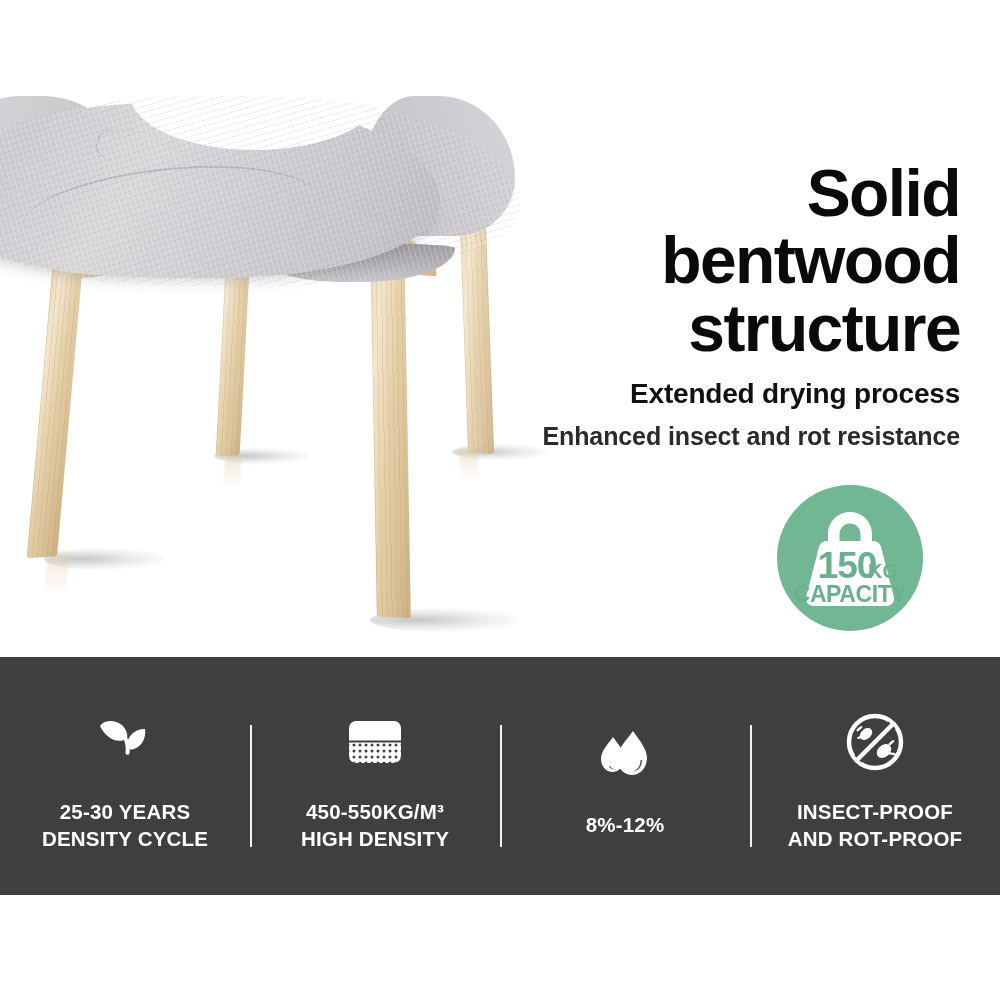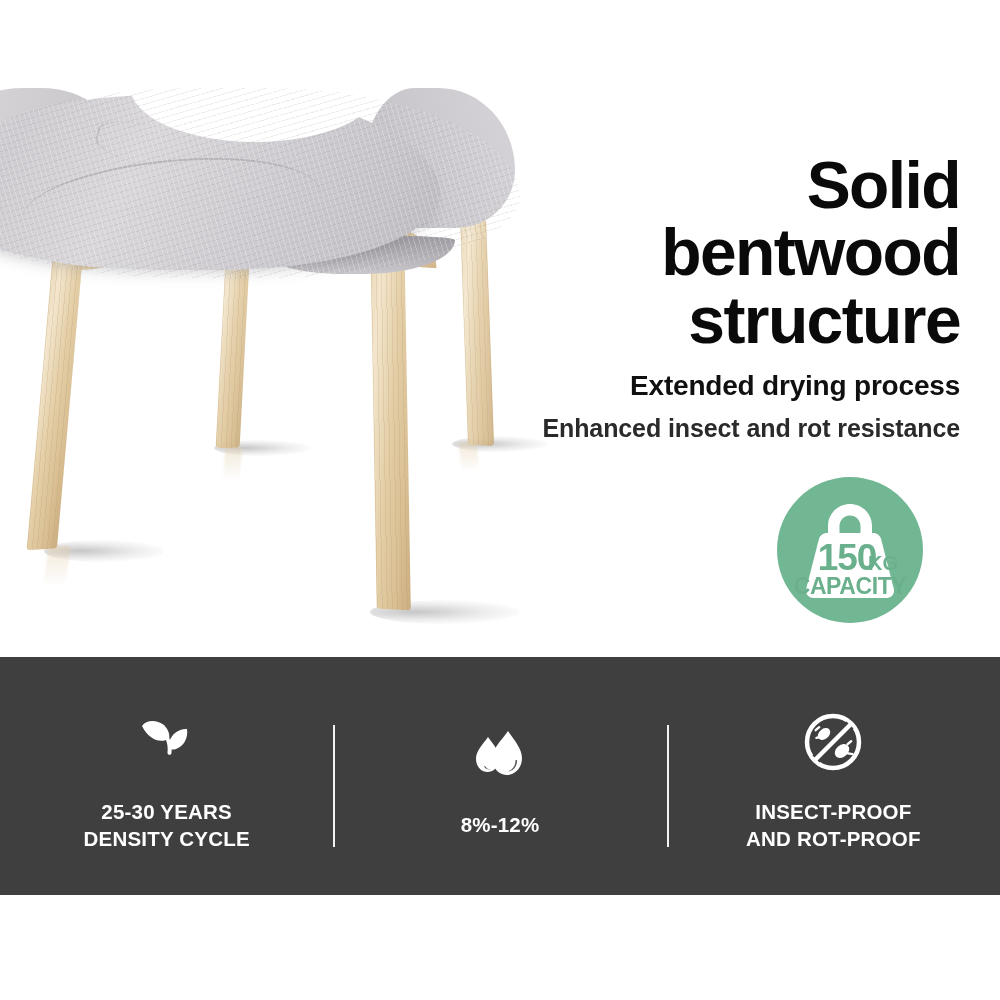--- a/index.html
+++ b/index.html
@@ -18,21 +18,21 @@
   #banner {
     position: relative;
     width: 1000px;
     height: 1000px;
     background: #ffffff;
   }
 
   
   #photo-area {
     position: absolute;
-    left: 0; top: 0;
+    left: 0; top: 8px;
     width: 1000px;
     height: 657px;
     background: #ffffff;
     overflow: hidden;
   }
   #chair-photo {
     position: absolute;
     left: 0; top: 0;
     width: 560px;
     height: 657px;
@@ -375,20 +375,41 @@
       <svg class="feature-icon" viewBox="0 0 72 72">
         <path d="M33 19c-8-6-18-5-22 1 6 12 16 17 24 14 1.5 4 2 8 1.5 12.5-.3 2.8 3.6 3.3 4 .5.7-5.2-.2-10.3-2.2-15C39 28 36.5 22.5 33 19z" fill="#ffffff"></path>
         <path d="M38 37c2-9 10-14.5 18-14 1.5 9-3.5 17.5-11 20-3 1-5.5.6-7-1-.6-1.7-.6-3.4 0-5z" fill="#ffffff"></path>
       </svg>
       <div class="feature-label">
         <span>25-30 YEARS</span><br>
         <span>DENSITY CYCLE</span>
       </div>
     </div>
 
+    <div class="feature-cell">
+      <svg class="feature-icon" viewBox="0 0 72 72">
+        <defs>
+          <pattern id="dots" x="0" y="0" width="6" height="6" patternUnits="userSpaceOnUse">
+            <circle cx="3" cy="3" r="1.5" fill="#3f3f3f"></circle>
+          </pattern>
+          <clipPath id="blockclip">
+            <rect x="10" y="15" width="52" height="42" rx="7"></rect>
+          </clipPath>
+        </defs>
+        <rect x="10" y="15" width="52" height="42" rx="7" fill="#ffffff"></rect>
+        <g clip-path="url(#blockclip)">
+          <rect x="10" y="36" width="52" height="21" fill="url(#dots)"></rect>
+        </g>
+        <rect x="10" y="34.5" width="52" height="2" fill="#3f3f3f"></rect>
+      </svg>
+      <div class="feature-label">
+        <span>450-550KG/M³</span><br>
+        <span>HIGH DENSITY</span>
+      </div>
+    </div>
 
     <div class="feature-cell">
       <svg class="feature-icon" viewBox="0 0 72 72">
         <path d="M24 18c6 8 11 14 11 21.5C35 47.5 30 53 23.5 53S12 47.5 12 39.5C12 32 19 25 24 18z" fill="#ffffff"></path>
         <path d="M44 12c7 10 14 18 14 27 0 10-7 17-15 17s-15-7-15-17c0-9 9-17 16-27z" fill="#ffffff"></path>
         <path d="M53 41c.5 6-3.5 11-9 11.5 5-2 7.5-6 7.5-11.5z" fill="#3f3f3f" opacity=".85"></path>
         <path d="M21 47c1.2 2 3.2 3.3 5.5 3.6-2.8.4-5.2-.8-6.5-3z" fill="#3f3f3f" opacity=".85"></path>
       </svg>
       <div class="feature-label">
         <span>8%-12%</span><br>

